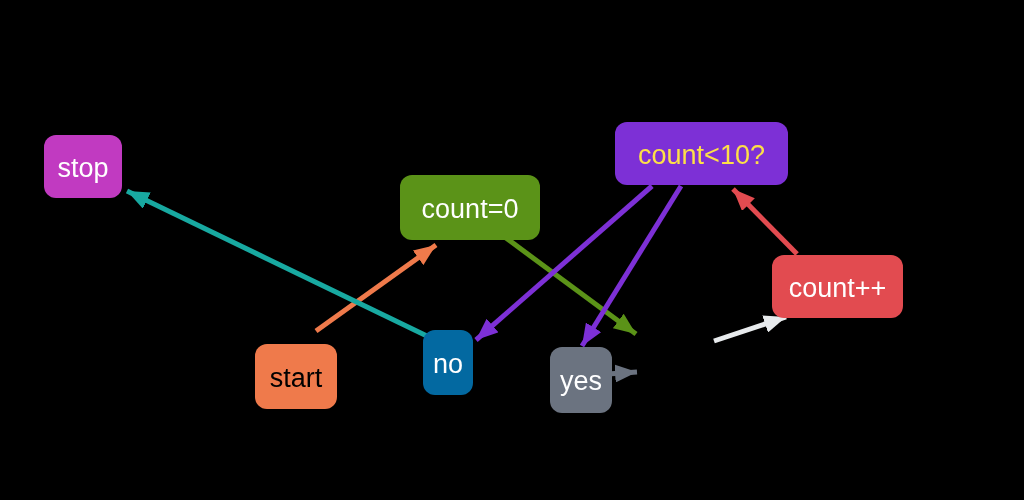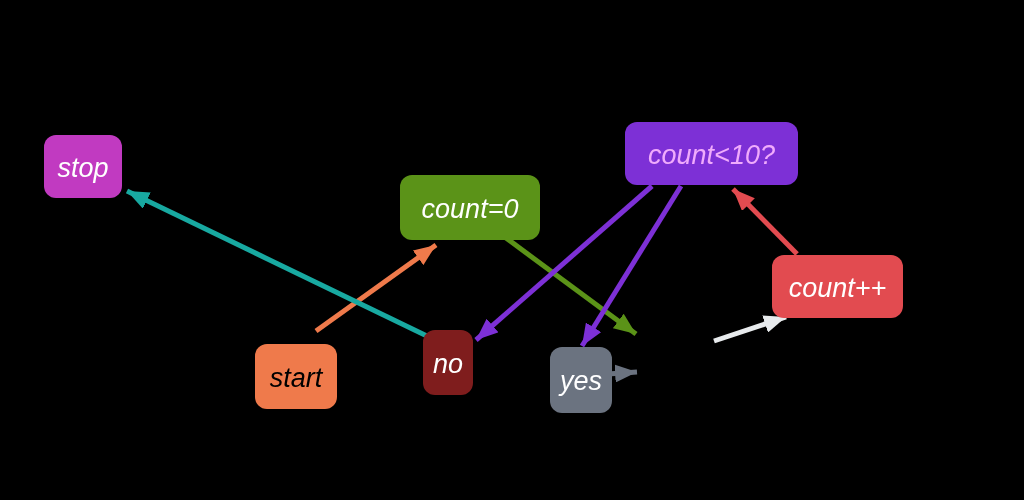--- a/index.html
+++ b/index.html
@@ -22,21 +22,20 @@
     width: 1024px;
     height: 500px;
     pointer-events: none;
   }
   #nodes-layer {
     position: absolute;
     left: 0;
     top: 0;
     width: 1024px;
     height: 500px;
-    font-style: italic;
   }
   .node {
     position: absolute;
     display: flex;
     align-items: center;
     justify-content: center;
     border-radius: 12px;
     font-size: 27px;
     line-height: 1;
     cursor: pointer;
@@ -79,19 +78,19 @@
       <line x1="429" y1="337" x2="127" y2="191" stroke="#18a9a1" stroke-width="5" marker-end="url(#arrow-2)"></line>
       <line x1="652" y1="186" x2="476" y2="340" stroke="#7d30d6" stroke-width="5" marker-end="url(#arrow-3)"></line>
       <line x1="681" y1="186" x2="582" y2="346" stroke="#7d30d6" stroke-width="5" marker-end="url(#arrow-3)"></line>
       <line x1="593" y1="375" x2="637" y2="372" stroke="#6b7380" stroke-width="5" marker-end="url(#arrow-4)"></line>
       <line x1="714" y1="341" x2="786" y2="317" stroke="#e8ebed" stroke-width="5" marker-end="url(#arrow-5)"></line>
       <line x1="797" y1="254" x2="733" y2="189" stroke="#e24b50" stroke-width="5" marker-end="url(#arrow-6)"></line>
     </svg>
   <div id="nodes-layer">
       <div class="node" style="left: 44px; top: 135px; width: 78px; height: 63px; background: rgb(193, 58, 193); color: rgb(255, 255, 255);">stop</div>
       <div class="node" style="left: 400px; top: 175px; width: 140px; height: 65px; background: rgb(91, 147, 24); color: rgb(255, 255, 255);">count=0</div>
-      <div class="node" style="left: 615px; top: 122px; width: 173px; height: 63px; background: rgb(125, 48, 214); color: #f0abfc; margin-left: 10px;">count&lt;10?</div>
+      <div class="node" style="left: 615px; top: 122px; width: 173px; height: 63px; background: rgb(125, 48, 214); color: #fde047;">count&lt;10?</div>
       <div class="node" style="left: 772px; top: 255px; width: 131px; height: 63px; background: rgb(226, 75, 80); color: rgb(255, 255, 255);">count++</div>
       <div class="node" style="left: 255px; top: 344px; width: 82px; height: 65px; background: rgb(239, 122, 75); color: #000000;">start</div>
-      <div class="node" style="left: 423px; top: 330px; width: 50px; height: 65px; background: #7f1d1d; color: rgb(255, 255, 255);">no</div>
+      <div class="node" style="left: 423px; top: 330px; width: 50px; height: 65px; background: #0369a1; color: rgb(255, 255, 255);">no</div>
       <div class="node" style="left: 550px; top: 347px; width: 62px; height: 66px; background: rgb(107, 115, 128); color: rgb(255, 255, 255);">yes</div>
     </div>
 </div>
 
 </body></html>

